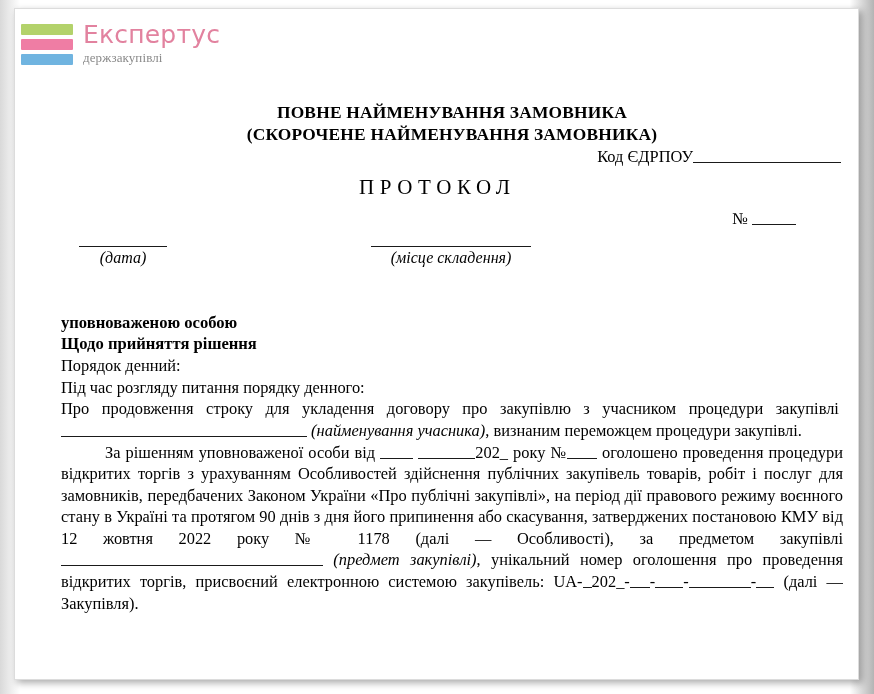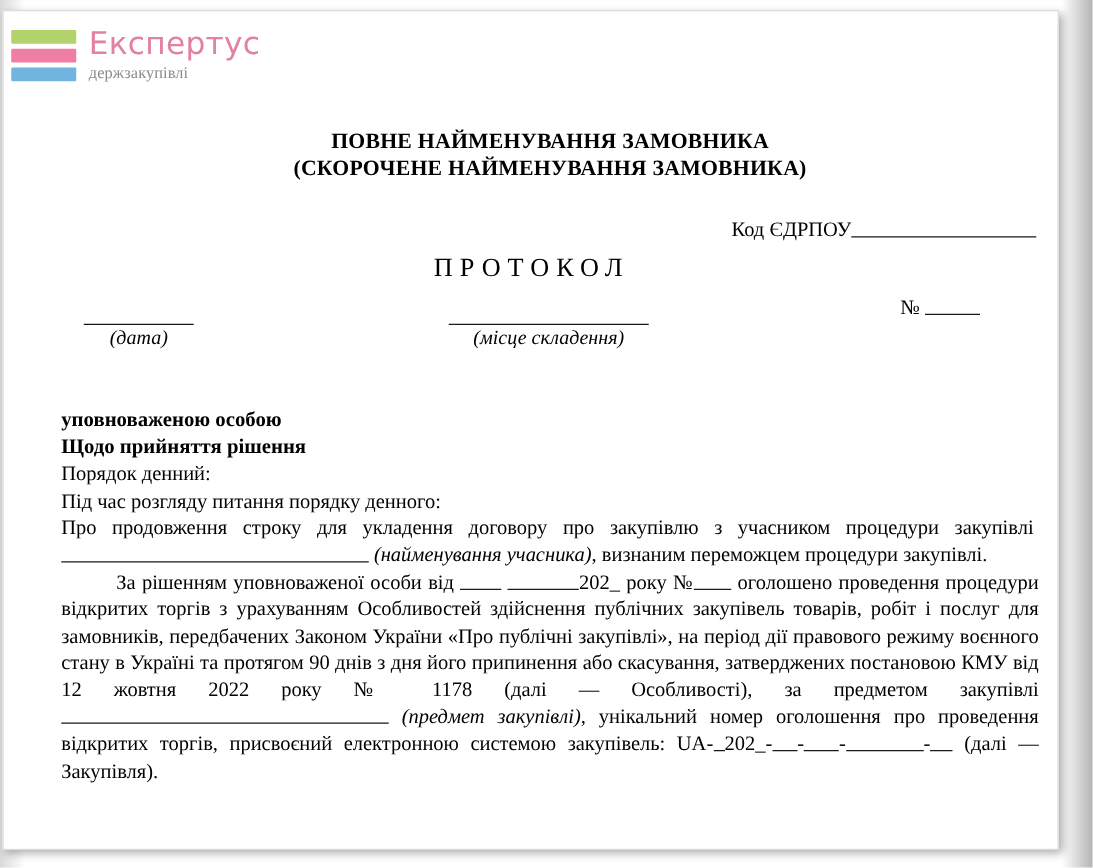--- a/index.html
+++ b/index.html
@@ -17,21 +17,21 @@
   
   #page-shell {
     position: absolute;
     left: 0; top: 0;
     width: 874px;
     height: 694px;
     background: linear-gradient(90deg, #d9d9d9 0%, #ffffff 2.3%, #ffffff 97.2%, #b4b4b4 100%);
   }
   #sheet {
     position: absolute;
-    left: 2px;
+    left: 14px;
     top: 8px;
     width: 845px;
     height: 672px;
     background: #ffffff;
     border: 1px solid #dcdcdc;
     box-shadow: 3px 3px 7px rgba(0,0,0,0.33);
     box-sizing: border-box;
     overflow: hidden;
   }
   #sheet-inner {
@@ -94,21 +94,20 @@
     font-weight: bold;
     font-size: 17.4px;
     letter-spacing: 0.2px;
     line-height: 1.28;
   }
 
   
   .edrpou-row {
     position: relative;
     height: 22px;
-    margin-top: 27px;
   }
   .edrpou {
     position: absolute;
     right: 2px;
     top: 0;
     white-space: nowrap;
   }
   .protokol-row {
     position: relative;
     height: 24px;
@@ -131,21 +130,21 @@
     position: absolute;
     right: 47px;
     top: 0;
     white-space: nowrap;
   }
 
   
   .place-row {
     position: relative;
     height: 40px;
-    margin-top: 2px;
+    margin-top: 16px;
   }
   .fieldgroup {
     position: absolute;
     top: 0;
     text-align: center;
   }
   .fieldgroup .rule {
     height: 0;
     border-top: 1.3px solid #1a1a1a;
     margin-bottom: 1px;

